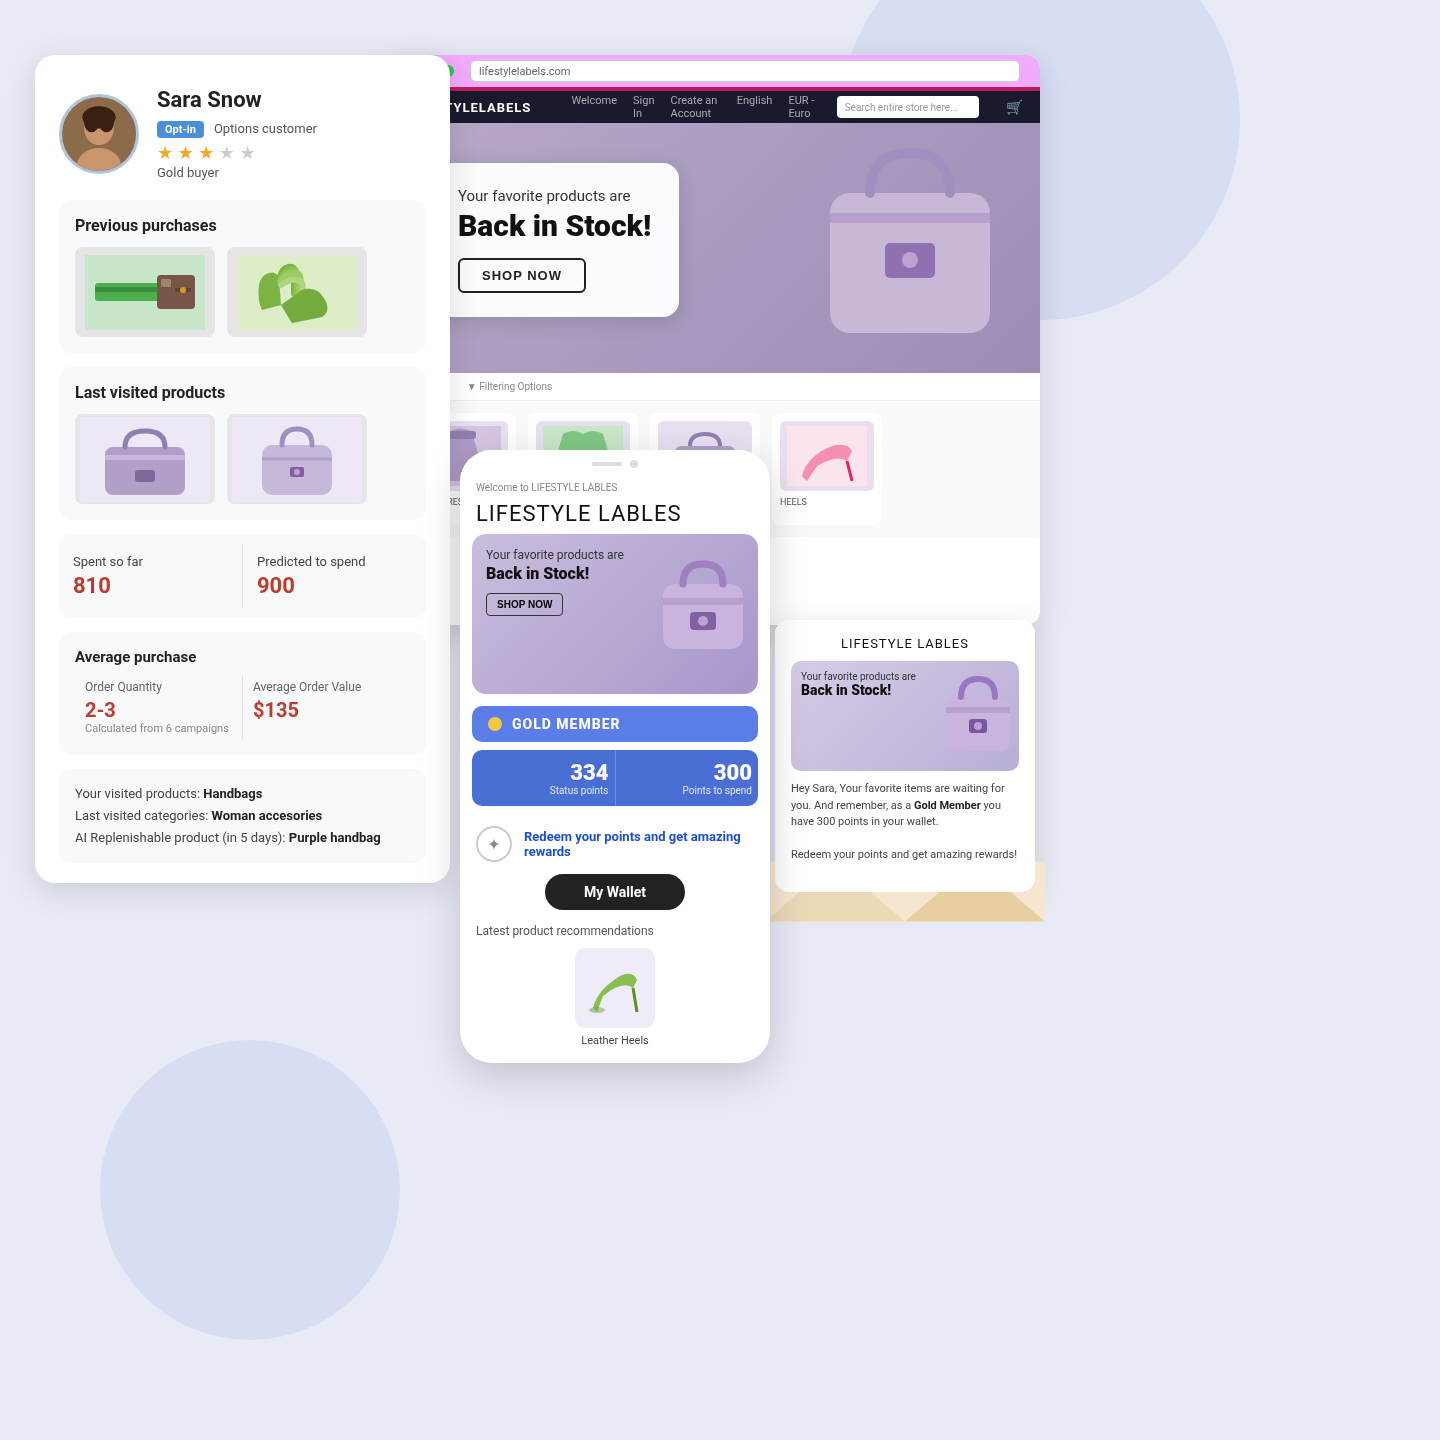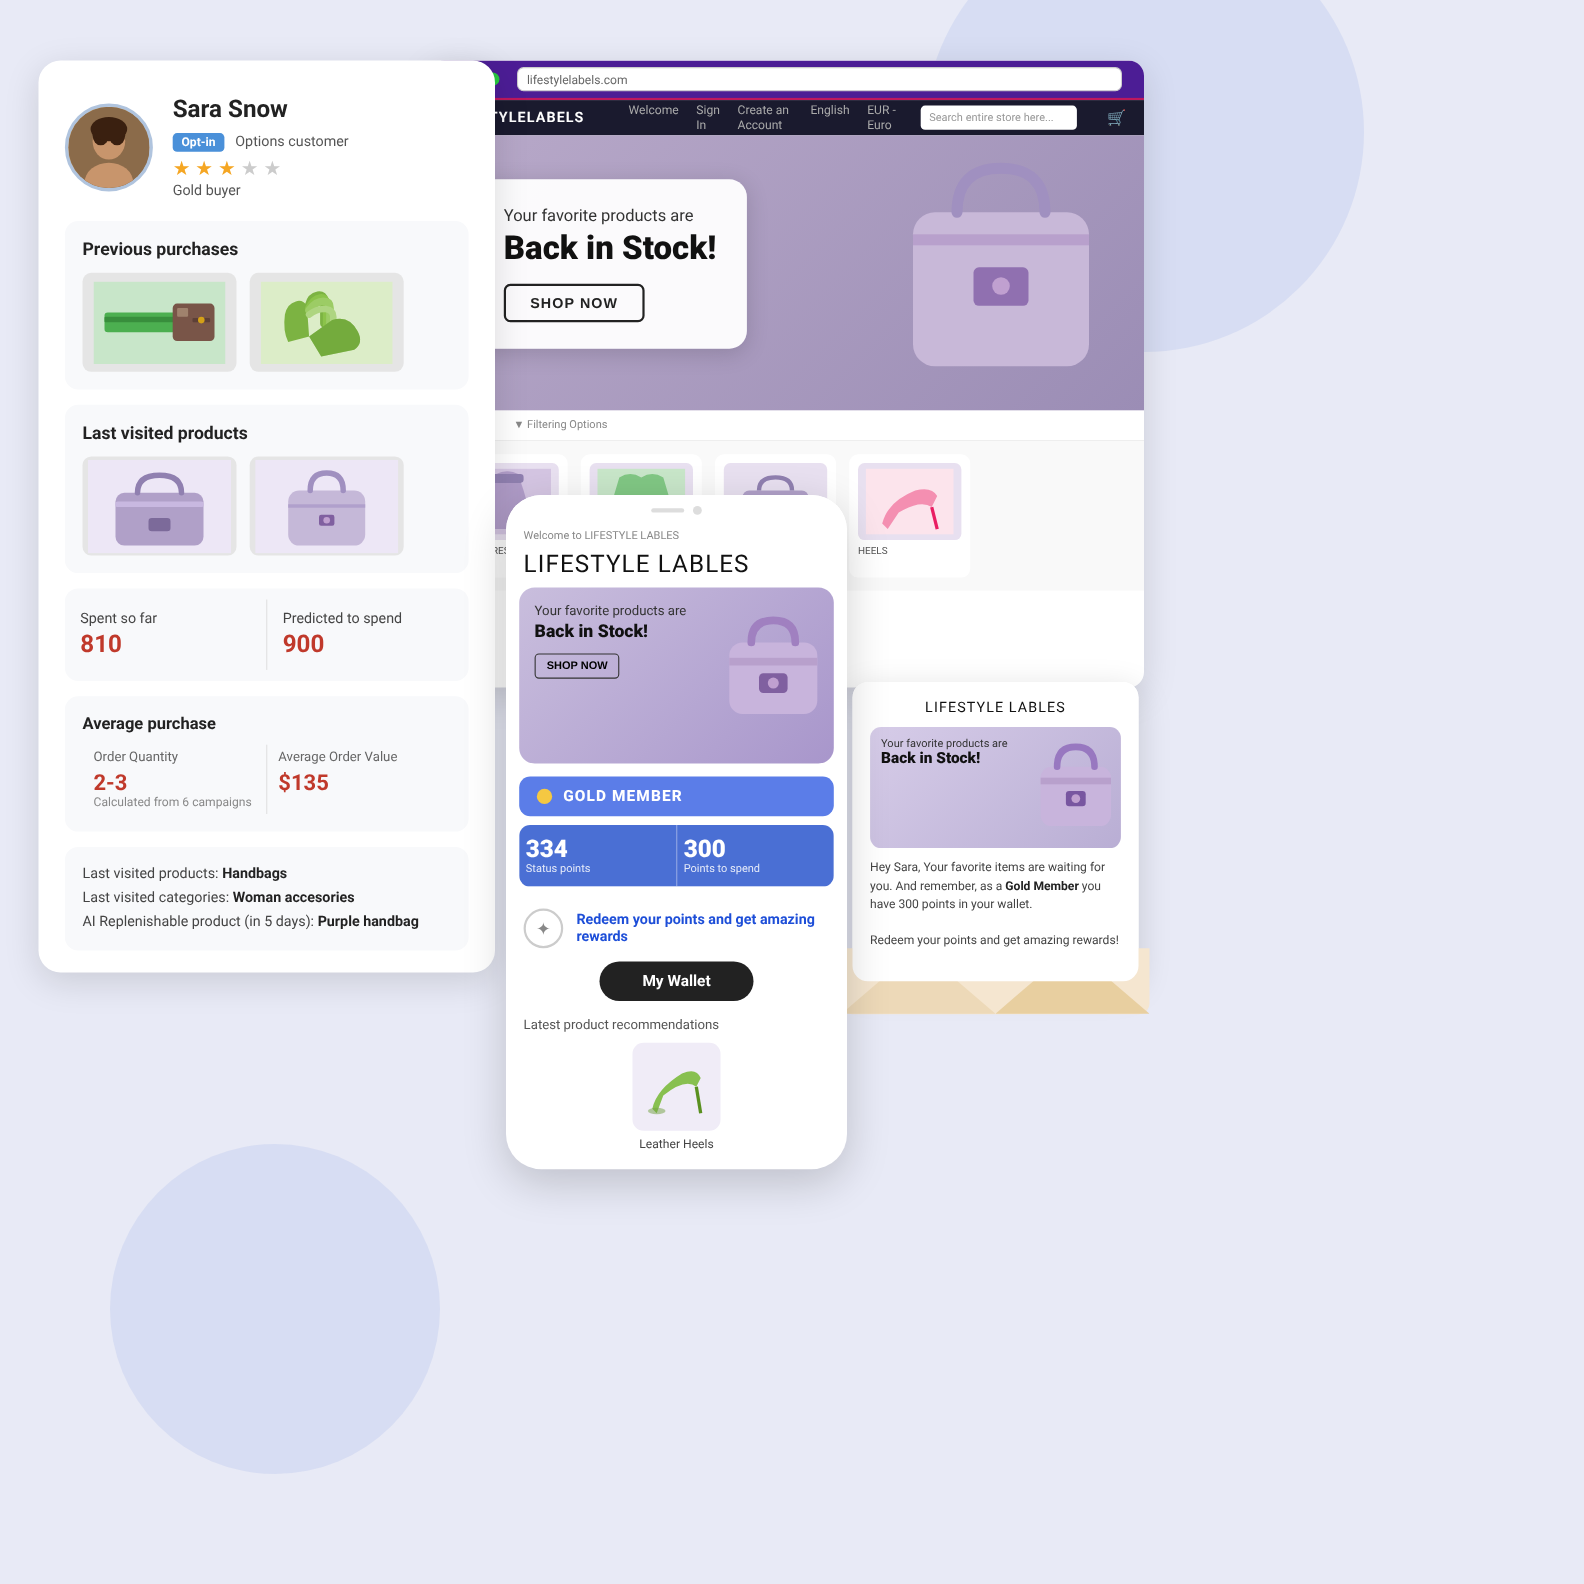--- a/index.html
+++ b/index.html
@@ -149,27 +149,27 @@
       left: 390px;
       width: 650px;
       height: 570px;
       background: #fff;
       border-radius: 14px;
       box-shadow: 0 8px 32px rgba(0,0,0,0.13);
       overflow: hidden;
       z-index: 5;
     }
     .browser-bar {
-      background: #4c1d95;
+      background: #f0abfc;
       height: 36px;
       display: flex;
       align-items: center;
       padding: 0 12px;
       gap: 8px;
-      border-bottom: 2px solid #be185d;
+      border-bottom: 4px solid #be185d;
     }
     .browser-dot { width: 12px; height: 12px; border-radius: 50%; }
     .dot-red { background: #ff5f57; }
     .dot-yellow { background: #febc2e; }
     .dot-green { background: #28c840; }
     .browser-url {
       flex: 1;
       background: #fff;
       border: 1px solid #ccc;
       border-radius: 6px;
@@ -377,21 +377,21 @@
     .points-row {
       display: flex;
       margin: 0 12px 12px;
       border-radius: 10px;
       overflow: hidden;
     }
     .points-box {
       flex: 1;
       background: #4a6fd4;
       color: #fff;
-      text-align: left;
+      text-align: right;
       padding: 10px 6px;
     }
     .points-box + .points-box { border-left: 1px solid rgba(255,255,255,0.2); }
     .points-num { font-size: 22px; font-weight: 900; }
     .points-desc { font-size: 10px; opacity: 0.85; }
 
     .redeem-row {
       display: flex;
       align-items: center;
       gap: 12px;
@@ -661,21 +661,21 @@
       </div>
       <div class="avg-col">
         <div class="avg-col-label">Average Order Value</div>
         <div class="avg-col-value dollar">$135</div>
       </div>
     </div>
   </div>
 
   <div class="info-text-box">
     <div>
-      <span>Last visited products:</span>
+      <span>Your visited products:</span>
       <strong>Handbags</strong>
     </div>
     <div>
       <span>Last visited categories:</span>
       <strong>Woman accesories</strong>
     </div>
     <div>
       <span>AI Replenishable product (in 5 days):</span>
       <strong>Purple handbag</strong>
     </div>

